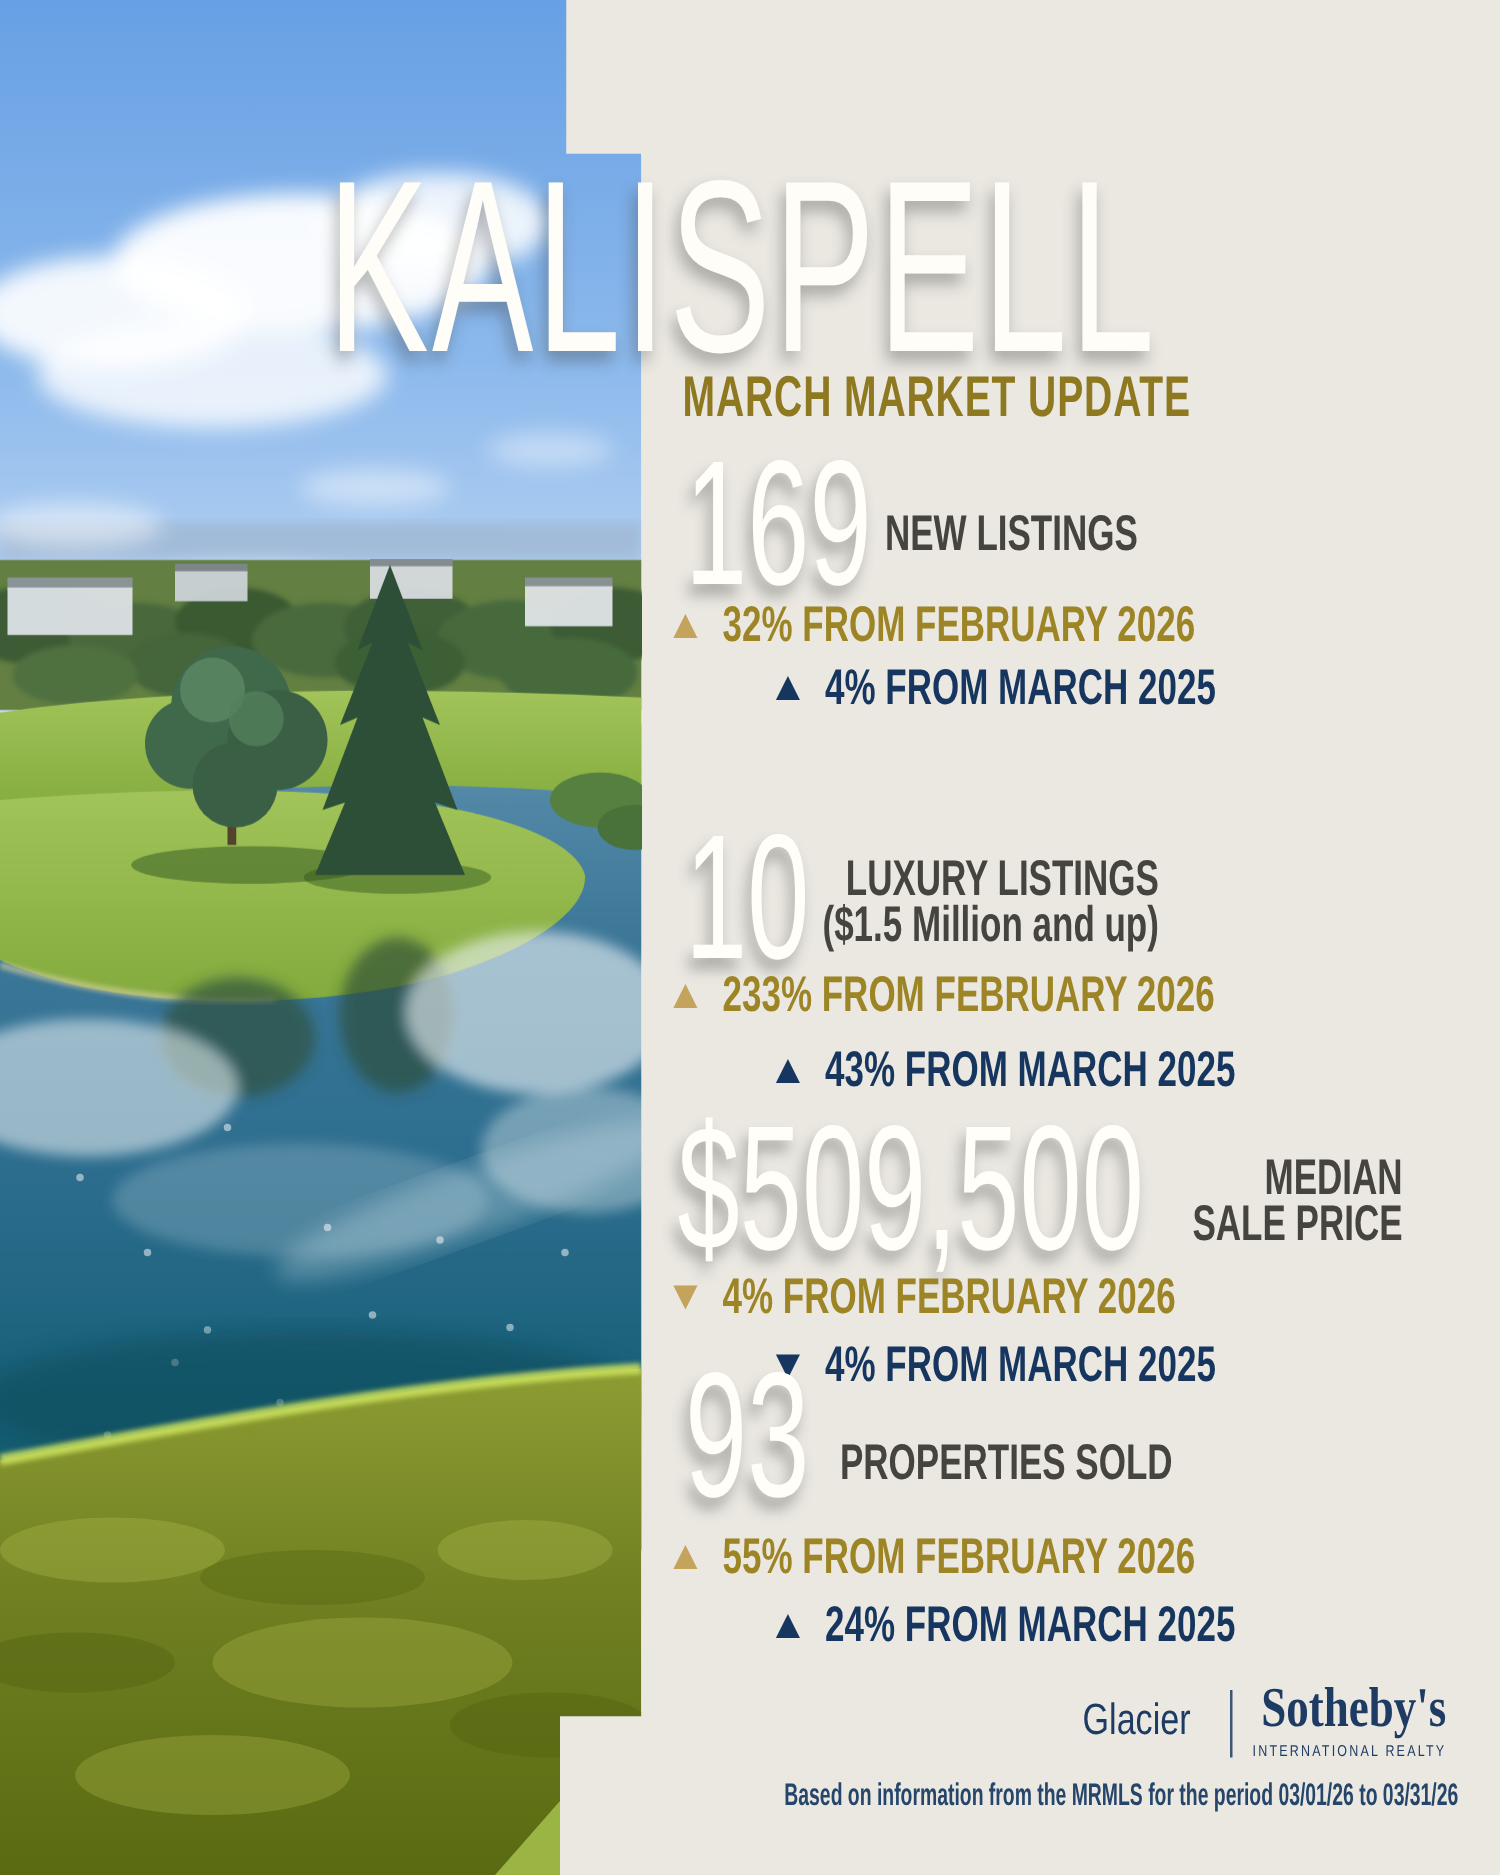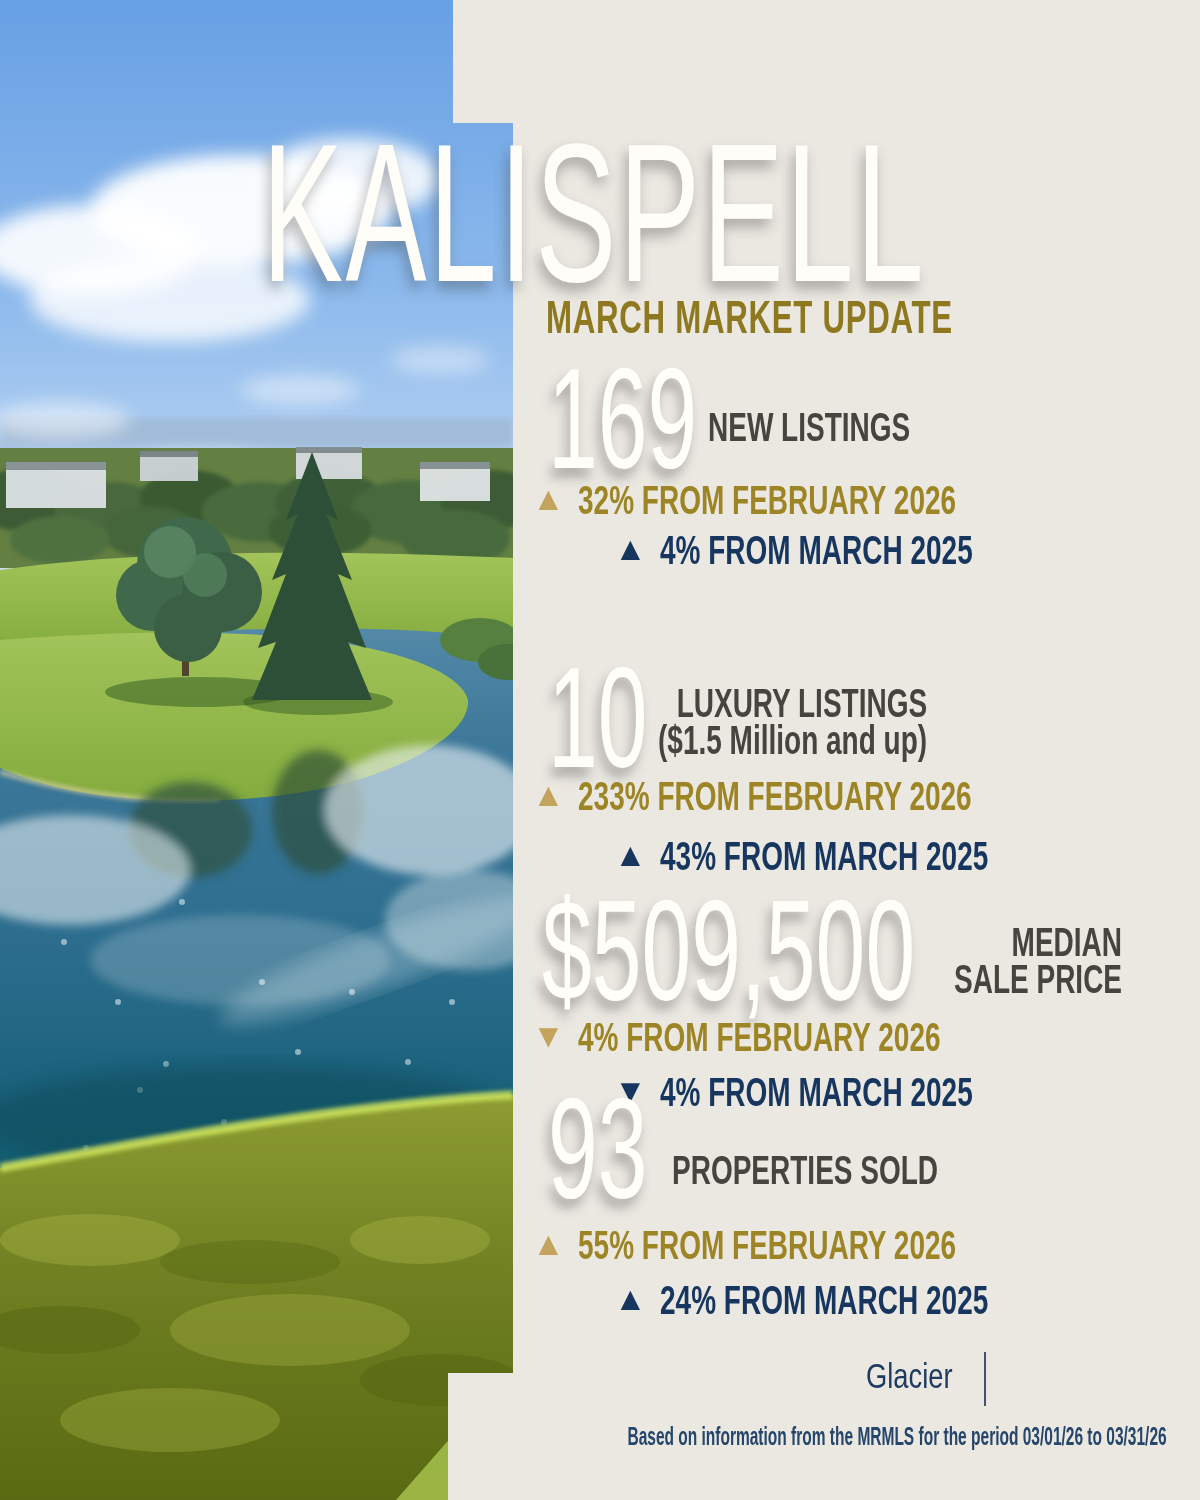--- a/index.html
+++ b/index.html
@@ -296,16 +296,20 @@
       <span class="txt">55% FROM FEBRUARY 2026</span>
     </div>
     <div class="pct navy yoy">
       <span class="tri">▲</span>
       <span class="txt">24% FROM MARCH 2025</span>
     </div>
   </section>
 
   <div class="brand-left">Glacier</div>
   <div class="brand-divider"></div>
+  <div class="brand-right">
+    <div class="brand-name">Sotheby's</div>
+    <div class="brand-tagline">INTERNATIONAL REALTY</div>
+  </div>
 
   <div class="footer">Based on information from the MRMLS for the period 03/01/26 to 03/31/26</div>
 
 </div>
 
 </body></html>

